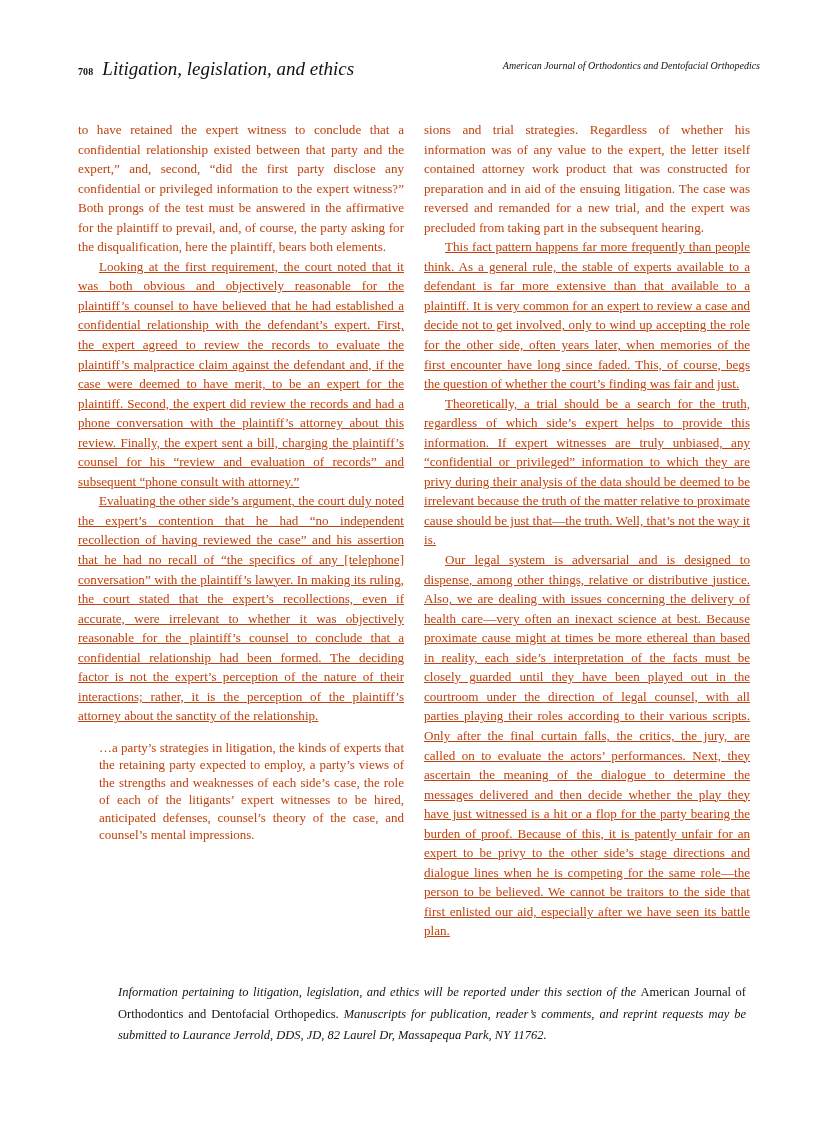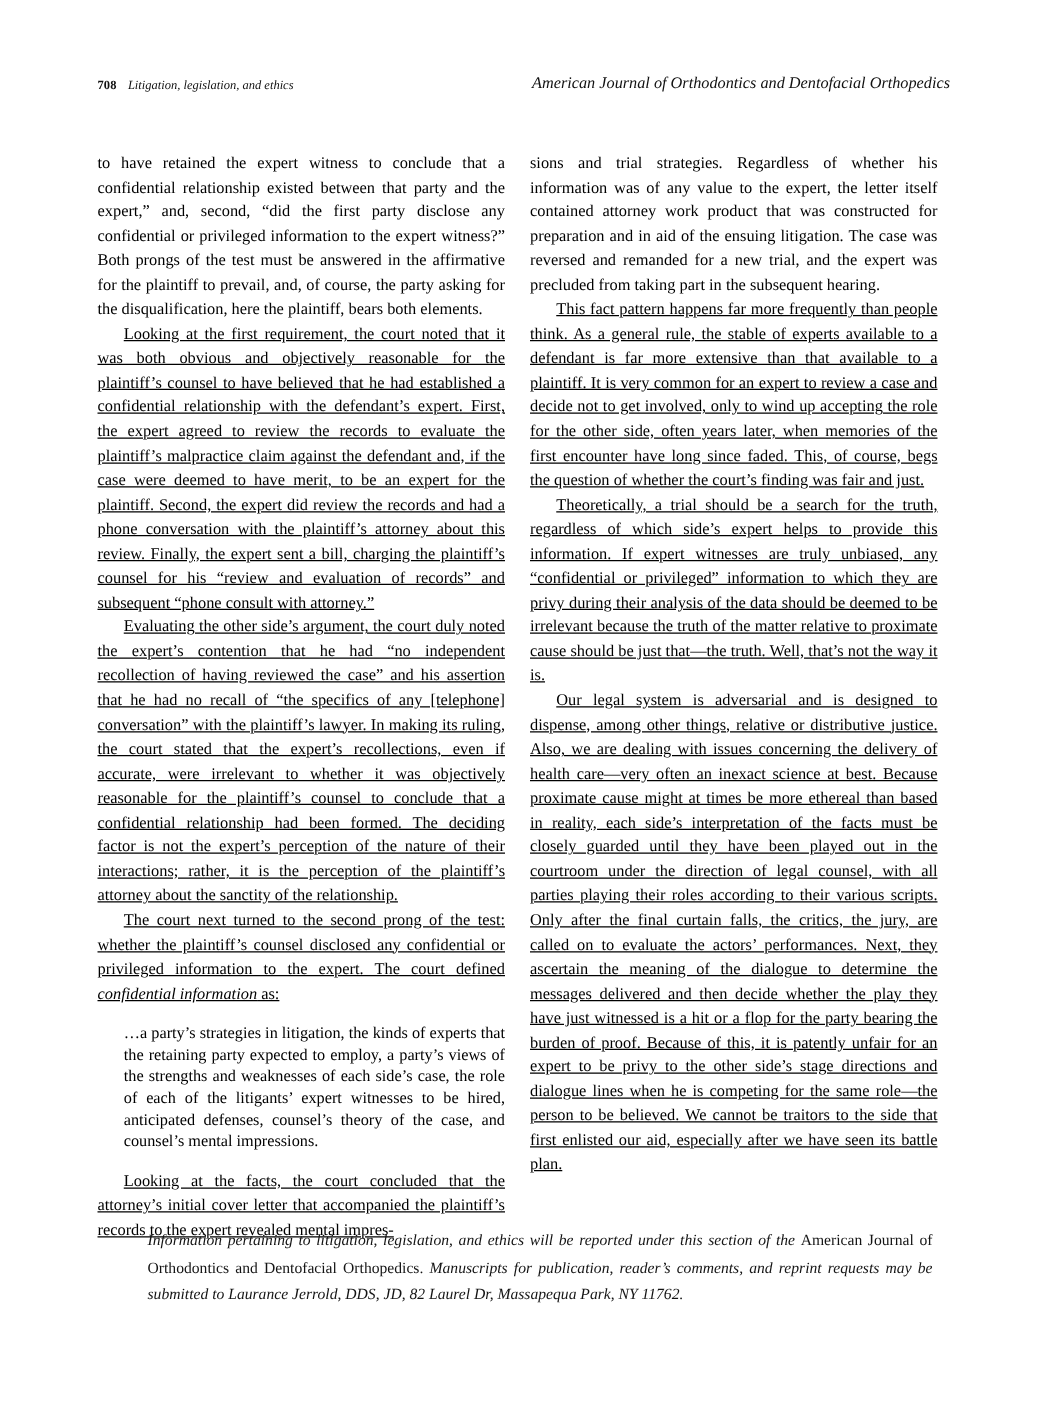--- a/index.html
+++ b/index.html
@@ -39,32 +39,32 @@
 
   .folio {
     font-weight: bold;
     font-size: 10px;
     letter-spacing: 0.1px;
     color: #111;
   }
 
   .head-section {
     font-style: italic;
-    font-size: 10px;
+    font-size: 19px;
     margin-left: 9px;
     color: #111;
   }
 
   .head-right {
     position: absolute;
     right: 0;
     top: 0;
     text-align: right;
     font-style: italic;
-    font-size: 13px;
+    font-size: 10px;
     line-height: 15.5px;
     color: #111;
     margin-left: 30px;
   }
 
   .head-right .line2 {
     display: block;
   }
 
   
@@ -84,21 +84,21 @@
     margin-left: 20px;
   }
 
   .col p {
     margin: 0;
     font-size: 13.1px;
     line-height: 19.55px;
     text-align: justify;
     text-justify: inter-word;
     hyphens: none;
-    color: #000000;
+    color: #c2410c;
   }
 
   .col p.indent {
     text-indent: 21px;
     text-decoration: underline;
   }
 
   
   .extract {
     margin: 13px 0 13px 0;
@@ -151,27 +151,25 @@
       <span>American Journal of Orthodontics and Dentofacial Orthopedics</span>
     </div>
   </div>
 
   <div class="columns">
 
     <div class="col left">
       <p>to have retained the expert witness to conclude that a confidential relationship existed between that party and the expert,” and, second, “did the first party disclose any confidential or privileged information to the expert witness?” Both prongs of the test must be answered in the affirmative for the plaintiff to prevail, and, of course, the party asking for the disqualification, here the plaintiff, bears both elements.</p>
       <p class="indent">Looking at the first requirement, the court noted that it was both obvious and objectively reasonable for the plaintiff’s counsel to have believed that he had established a confidential relationship with the defendant’s expert. First, the expert agreed to review the records to evaluate the plaintiff’s malpractice claim against the defendant and, if the case were deemed to have merit, to be an expert for the plaintiff. Second, the expert did review the records and had a phone conversation with the plaintiff’s attorney about this review. Finally, the expert sent a bill, charging the plaintiff’s counsel for his “review and evaluation of records” and subsequent “phone consult with attorney.”</p>
       <p class="indent">Evaluating the other side’s argument, the court duly noted the expert’s contention that he had “no independent recollection of having reviewed the case” and his assertion that he had no recall of “the specifics of any [telephone] conversation” with the plaintiff’s lawyer. In making its ruling, the court stated that the expert’s recollections, even if accurate, were irrelevant to whether it was objectively reasonable for the plaintiff’s counsel to conclude that a confidential relationship had been formed. The deciding factor is not the expert’s perception of the nature of their interactions; rather, it is the perception of the plaintiff’s attorney about the sanctity of the relationship.</p>
-      <p class="indent"><span>The court next turned to the second prong of the test: whether the plaintiff’s counsel disclosed any confidential or privileged information to the expert. The court defined </span><i>confidential information</i><span> as:</span></p>
 
       <div class="extract">
         <p>…a party’s strategies in litigation, the kinds of experts that the retaining party expected to employ, a party’s views of the strengths and weaknesses of each side’s case, the role of each of the litigants’ expert witnesses to be hired, anticipated defenses, counsel’s theory of the case, and counsel’s mental impressions.</p>
       </div>
 
-      <p class="indent">Looking at the facts, the court concluded that the attorney’s initial cover letter that accompanied the plaintiff’s records to the expert revealed mental impres-</p>
     </div>
 
     <div class="col right">
       <p>sions and trial strategies. Regardless of whether his information was of any value to the expert, the letter itself contained attorney work product that was constructed for preparation and in aid of the ensuing litigation. The case was reversed and remanded for a new trial, and the expert was precluded from taking part in the subsequent hearing.</p>
 
 
       <p class="indent">This fact pattern happens far more frequently than people think. As a general rule, the stable of experts available to a defendant is far more extensive than that available to a plaintiff. It is very common for an expert to review a case and decide not to get involved, only to wind up accepting the role for the other side, often years later, when memories of the first encounter have long since faded. This, of course, begs the question of whether the court’s finding was fair and just.</p>
       <p class="indent">Theoretically, a trial should be a search for the truth, regardless of which side’s expert helps to provide this information. If expert witnesses are truly unbiased, any “confidential or privileged” information to which they are privy during their analysis of the data should be deemed to be irrelevant because the truth of the matter relative to proximate cause should be just that—the truth. Well, that’s not the way it is.</p>
       <p class="indent">Our legal system is adversarial and is designed to dispense, among other things, relative or distributive justice. Also, we are dealing with issues concerning the delivery of health care—very often an inexact science at best. Because proximate cause might at times be more ethereal than based in reality, each side’s interpretation of the facts must be closely guarded until they have been played out in the courtroom under the direction of legal counsel, with all parties playing their roles according to their various scripts. Only after the final curtain falls, the critics, the jury, are called on to evaluate the actors’ performances. Next, they ascertain the meaning of the dialogue to determine the messages delivered and then decide whether the play they have just witnessed is a hit or a flop for the party bearing the burden of proof. Because of this, it is patently unfair for an expert to be privy to the other side’s stage directions and dialogue lines when he is competing for the same role—the person to be believed. We cannot be traitors to the side that first enlisted our aid, especially after we have seen its battle plan.</p>
     </div>

